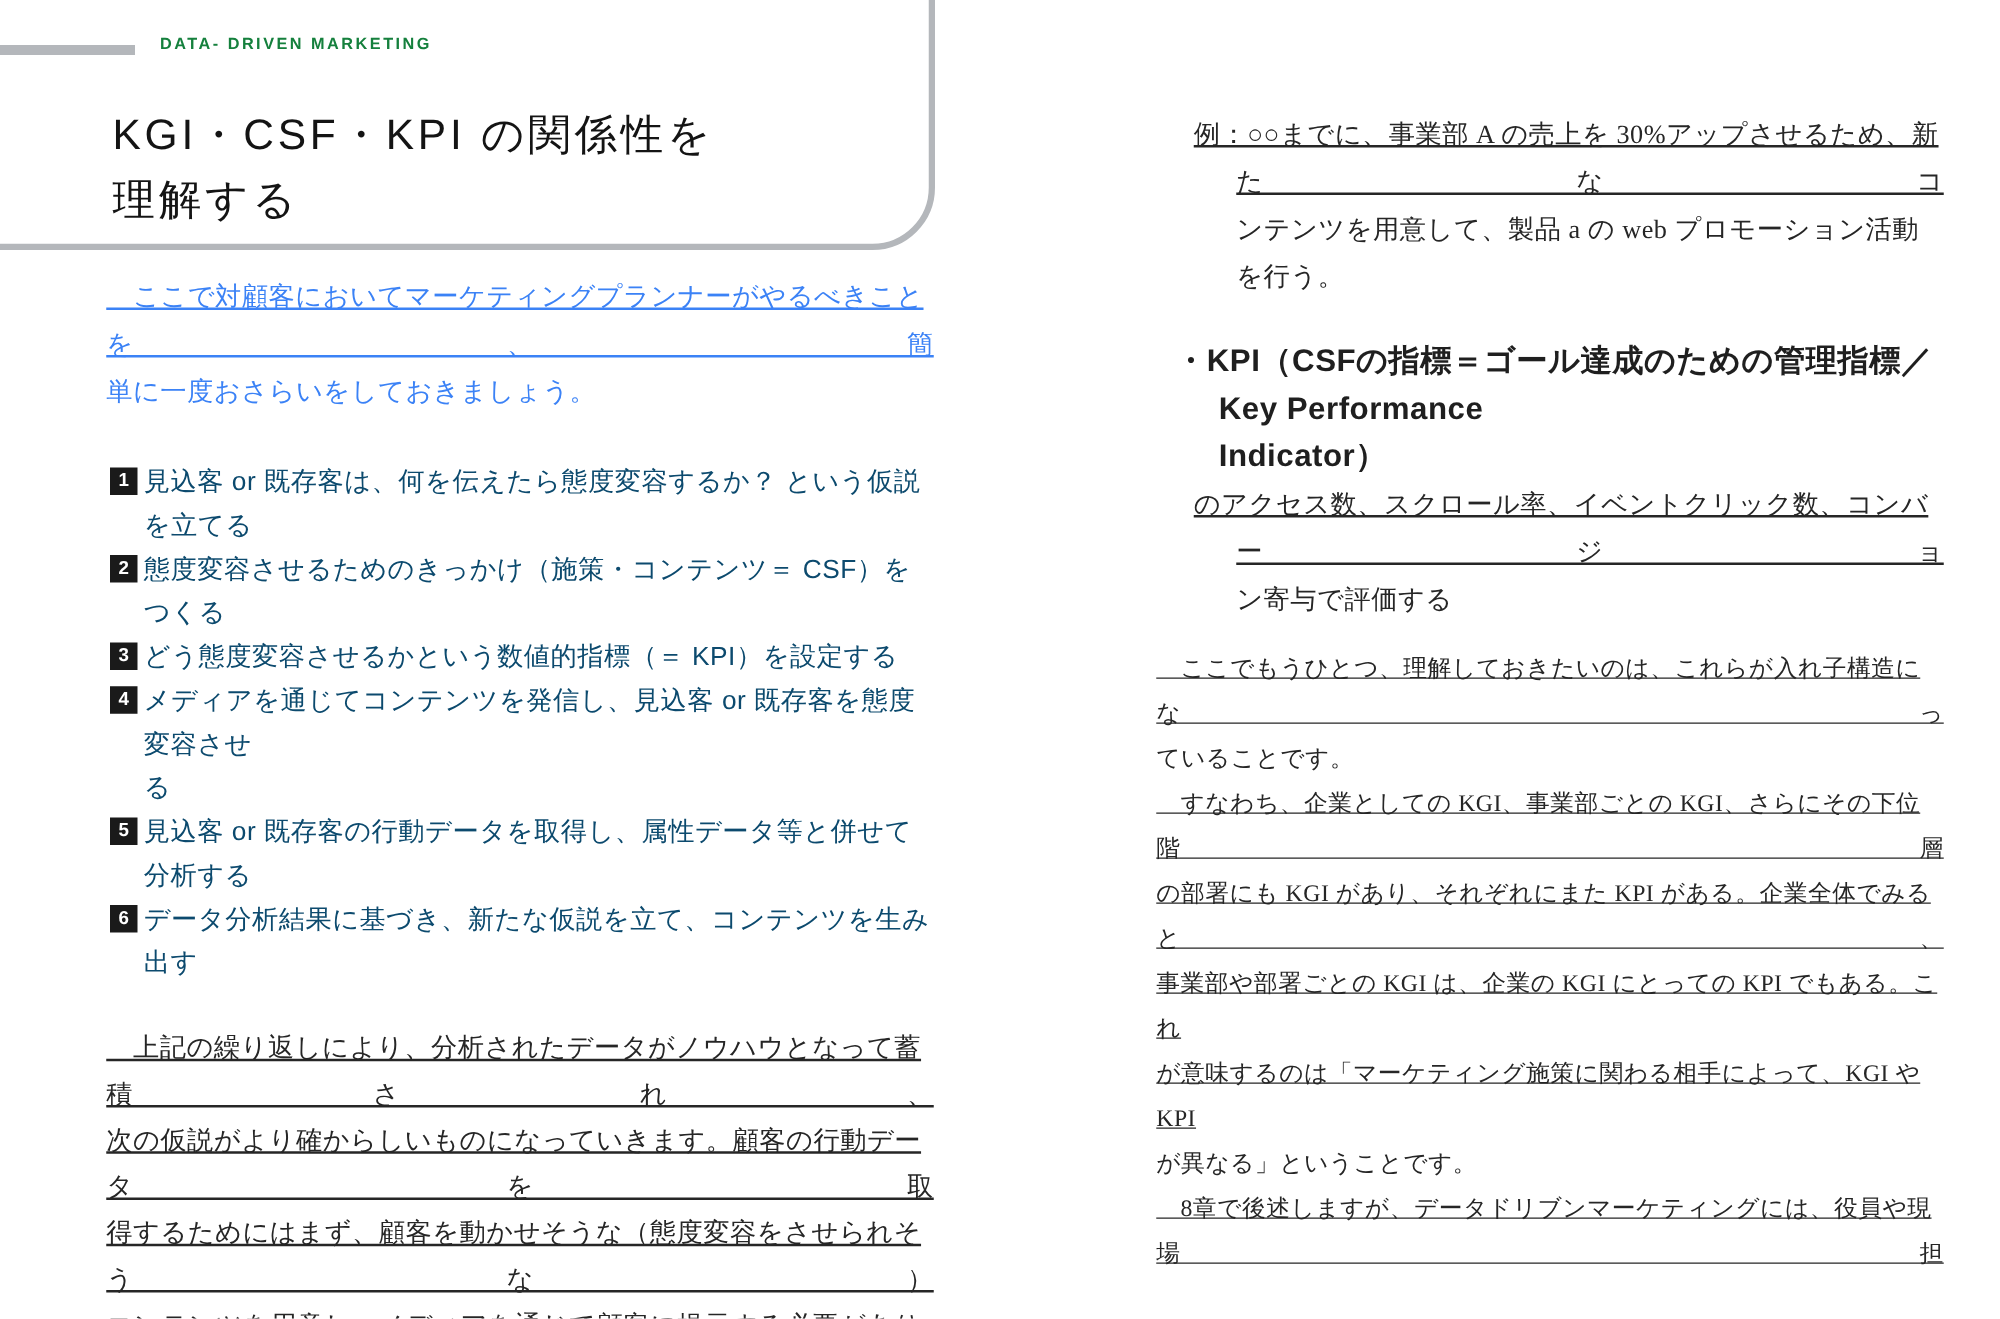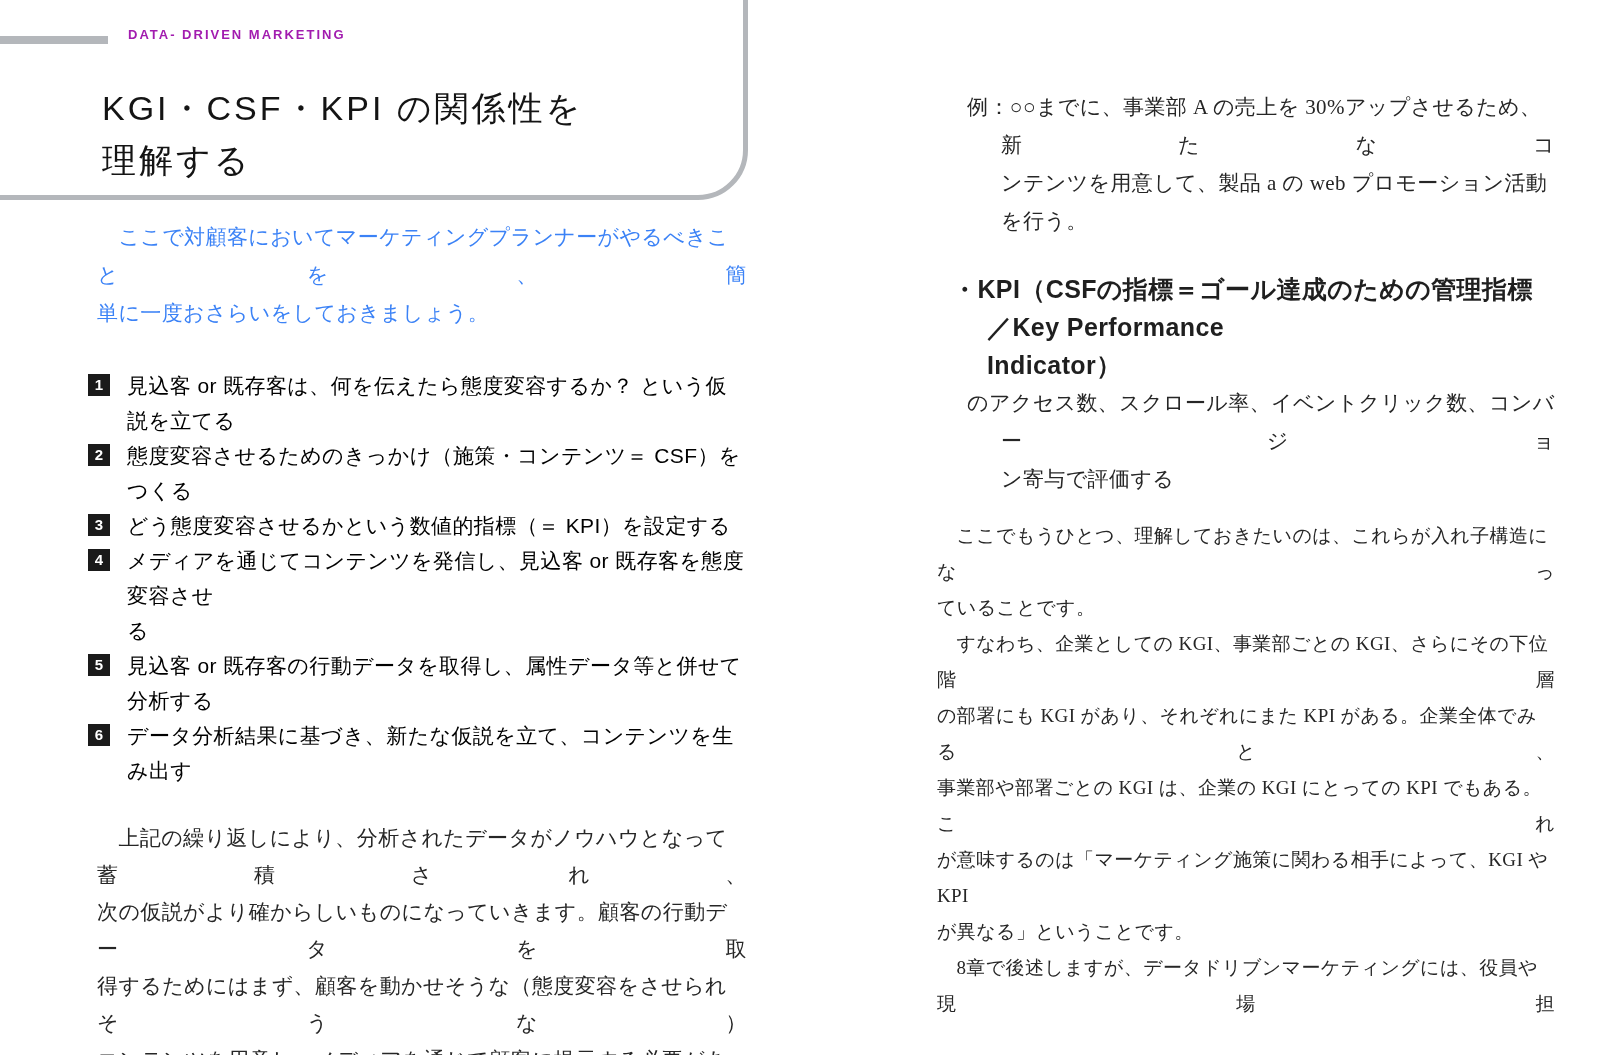--- a/index.html
+++ b/index.html
@@ -9,50 +9,50 @@
 
   
   .frame {
     position: absolute; left: -10px; top: -60px; width: 758px; height: 260px;
     border: 5px solid #b4b7bb; border-radius: 0 0 50px 0; background: transparent;
   }
   .accent-bar { position: absolute; left: 0; top: 36px; width: 108px; height: 8px; background: #b4b7bb; }
   .eyebrow {
     position: absolute; left: 128px; top: 27px;
     font-family: "Liberation Sans", "DejaVu Sans", sans-serif;
-    font-size: 13px; font-weight: 700; letter-spacing: 2px; color: #a21caf;
+    font-size: 13px; font-weight: 700; letter-spacing: 2px; color: #15803d;
   }
   .chapter-title {
     position: absolute; left: 90px; top: 82px;
     font-family: "Liberation Sans", "DejaVu Sans", sans-serif;
     font-size: 34px; font-weight: 500; letter-spacing: 3px; color: #141414; line-height: 52px;
   }
 
   
   .col { position: absolute; }
   .col-left  { left: 85px;  top: 218px; width: 662px; }
   .col-right { left: 925px; top: 88px;  width: 630px; }
 
   
-  .ln { line-height: inherit; margin-left: 12px; }
-  .j  { text-align-last: justify; }
+  .ln { line-height: inherit; }
+  .j  { text-align-last: justify; text-decoration: underline; }
 
   .serifblock { font-size: 21px; line-height: 38px; letter-spacing: 0.4px; color: #3b82f6; }
   .bodypara   { font-size: 21px; line-height: 37px; letter-spacing: 0.4px; color: #262626; }
   .gothic { font-family: "Liberation Sans", "DejaVu Sans", sans-serif; }
 
   
   .steps { margin-top: 36px; }
   .step { display: flex; align-items: flex-start; line-height: 35px; margin-bottom: 0; }
   .stepnum {
     flex: 0 0 auto; width: 22px; height: 22px; margin: 6px 5px 0 3px;
     background: #1a1a1a; color: #ffffff; font-family: "Liberation Sans", "DejaVu Sans", sans-serif;
     font-size: 15px; font-weight: 700; line-height: 22px; text-align: center;
   }
-  .steptext { flex: 1 1 auto; font-size: 21px; line-height: 35px; letter-spacing: 0.4px; color: #000000; }
+  .steptext { flex: 1 1 auto; font-size: 21px; line-height: 35px; letter-spacing: 0.4px; color: #0c4a6e; }
 
   .para2 { margin-top: 32px; }
 
   
   .r-example { font-size: 21px; line-height: 38px; letter-spacing: 0.4px; margin-left: 64px; }
   .r-example .ln:first-child { text-indent: -34px; }
   .kpi-heading {
     margin-top: 30px; margin-left: 50px;
     font-family: "Liberation Sans", "DejaVu Sans", sans-serif;
     font-size: 25px; font-weight: 700; color: #1f1f1f; line-height: 38px; letter-spacing: 0.4px;

